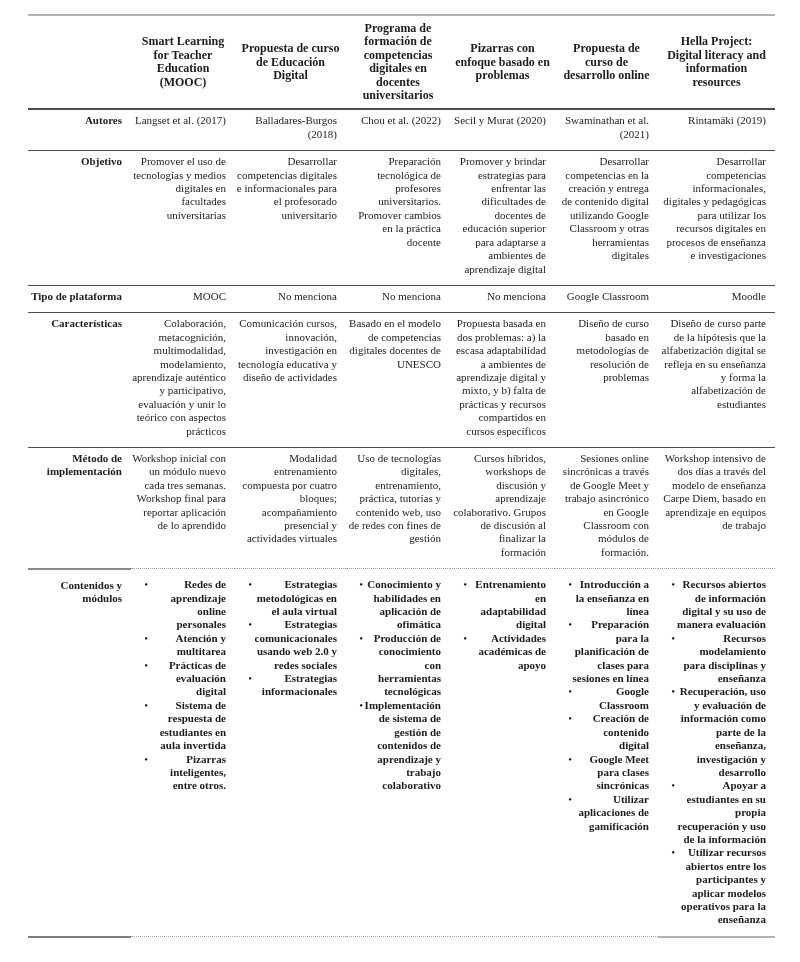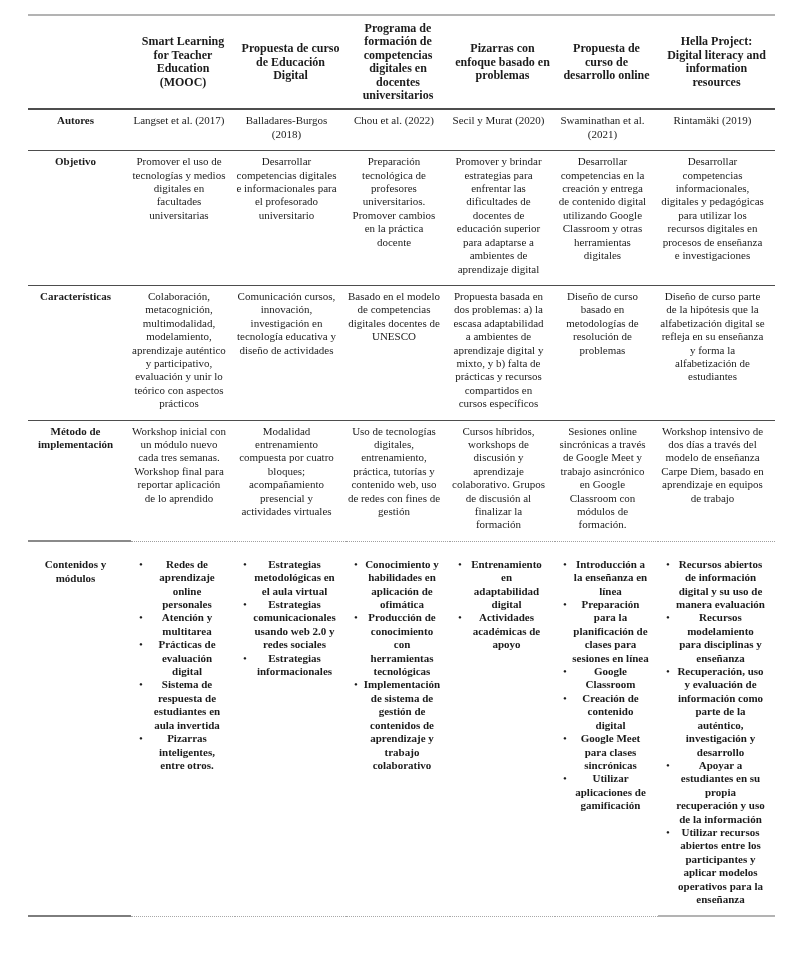--- a/index.html
+++ b/index.html
@@ -21,36 +21,36 @@
   col.c2{width:111px;}
   col.c3{width:104px;}
   col.c4{width:105px;}
   col.c5{width:103px;}
   col.c6{width:117px;}
   th,td{
     font-size:11px;
     line-height:13.4px;
     padding:4px 9px 9px 1px;
     vertical-align:top;
-    text-align:center;
+    text-align:right;
     word-wrap:break-word;
   }
   thead th{
     font-weight:bold;
     text-align:center;
     vertical-align:middle;
     font-size:12px;
     padding:6px 4px;
     border-bottom:2px solid #4d4d4d;
   }
   tbody tr td{border-top:1.5px solid #4d4d4d;}
   tbody tr:first-child td{border-top:none;}
   td.row-label{font-weight:bold;}
   
-  tr.row-contenidos td{border-top:1px dotted #9e9e9e;padding-top:16px;}
+  tr.row-contenidos td{border-top:1px dotted #9e9e9e;padding-top:9px;}
   tr.row-contenidos td.row-label{border-top:2px solid #8a8a8a;}
   
   tr.row-contenidos td{border-bottom:1px dotted #a8a8a8;}
   tr.row-contenidos td.row-label{border-bottom:2px solid #7d7d7d;}
   tr.row-contenidos td.last-col{border-bottom:2px solid #b3b3b3;}
   ul.cell-list{margin:0;padding:0;list-style:none;}
   ul.cell-list li{display:flex;margin:0 0 0 2px;}
   ul.cell-list .b{flex:0 0 14px;}
   ul.cell-list .t{flex:1 1 auto;font-weight:bold;}
 </style>
@@ -92,20 +92,29 @@
       <tr>
         <td class="row-label">Objetivo</td>
         <td>Promover el uso de tecnologías y medios digitales en facultades universitarias</td>
         <td>Desarrollar competencias digitales e informacionales para el profesorado universitario</td>
         <td>Preparación tecnológica de profesores universitarios. Promover cambios en la práctica docente</td>
         <td>Promover y brindar estrategias para enfrentar las dificultades de docentes de educación superior para adaptarse a ambientes de aprendizaje digital</td>
         <td>Desarrollar competencias en la creación y entrega de contenido digital utilizando Google Classroom y otras herramientas digitales</td>
         <td class="last-col">Desarrollar competencias informacionales, digitales y pedagógicas para utilizar los recursos digitales en procesos de enseñanza e investigaciones</td>
       </tr>
       <tr>
+        <td class="row-label">Tipo de plataforma</td>
+        <td>MOOC</td>
+        <td>No menciona</td>
+        <td>No menciona</td>
+        <td>No menciona</td>
+        <td>Google Classroom</td>
+        <td class="last-col">Moodle</td>
+      </tr>
+      <tr>
         <td class="row-label">Características</td>
         <td>Colaboración, metacognición, multimodalidad, modelamiento, aprendizaje auténtico y participativo, evaluación y unir lo teórico con aspectos prácticos</td>
         <td>Comunicación cursos, innovación, investigación en tecnología educativa y diseño de actividades</td>
         <td>Basado en el modelo de competencias digitales docentes de UNESCO</td>
         <td>Propuesta basada en dos problemas: a) la escasa adaptabilidad a ambientes de aprendizaje digital y mixto, y b) falta de prácticas y recursos compartidos en cursos específicos</td>
         <td>Diseño de curso basado en metodologías de resolución de problemas</td>
         <td class="last-col">Diseño de curso parte de la hipótesis que la alfabetización digital se refleja en su enseñanza y forma la alfabetización de estudiantes</td>
       </tr>
       <tr>
         <td class="row-label">Método de implementación</td>
@@ -219,21 +228,21 @@
             <li>
                 <span class="b">•</span>
                 <span class="t">Recursos abiertos de información digital y su uso de manera evaluación</span>
               </li>
             <li>
                 <span class="b">•</span>
                 <span class="t">Recursos modelamiento para disciplinas y enseñanza</span>
               </li>
             <li>
                 <span class="b">•</span>
-                <span class="t">Recuperación, uso y evaluación de información como parte de la auténtico, investigación y desarrollo</span>
+                <span class="t">Recuperación, uso y evaluación de información como parte de la enseñanza, investigación y desarrollo</span>
               </li>
             <li>
                 <span class="b">•</span>
                 <span class="t">Apoyar a estudiantes en su propia recuperación y uso de la información</span>
               </li>
             <li>
                 <span class="b">•</span>
                 <span class="t">Utilizar recursos abiertos entre los participantes y aplicar modelos operativos para la enseñanza</span>
               </li>
           </ul>

